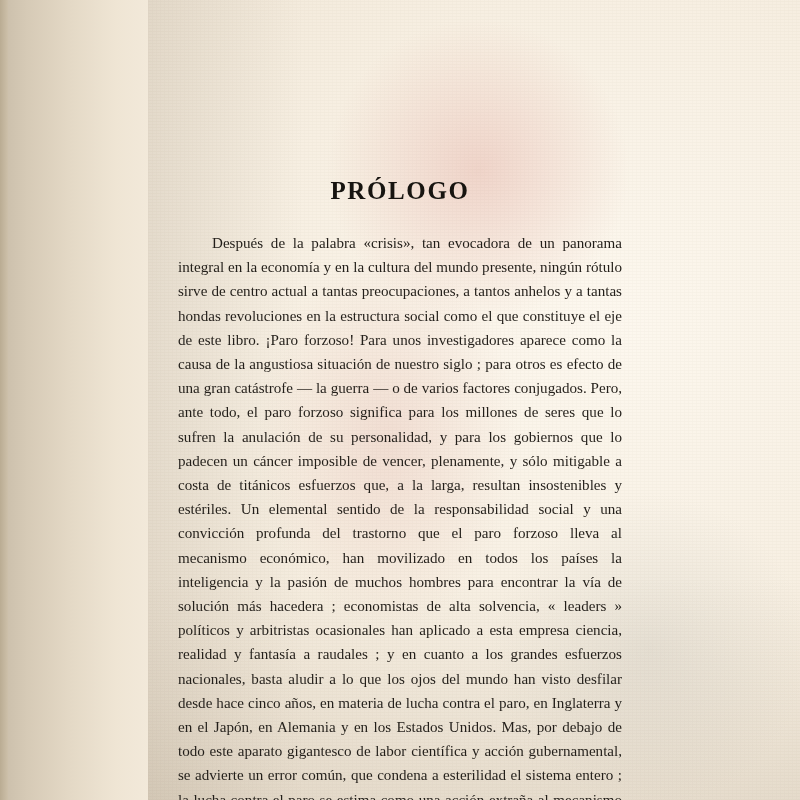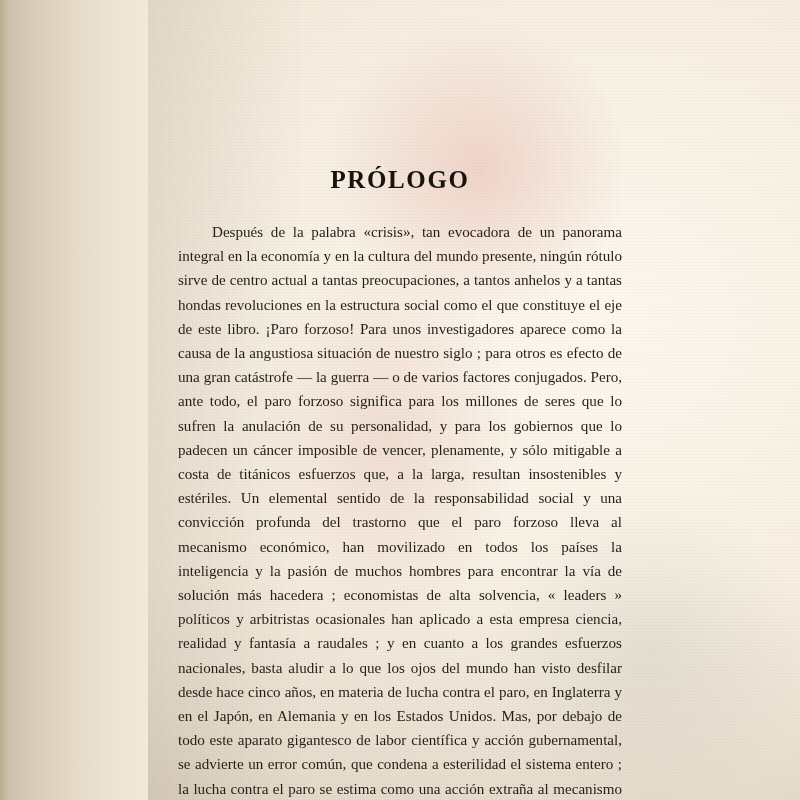--- a/index.html
+++ b/index.html
@@ -113,21 +113,21 @@
     left: 178px;
     top: 162px;
     width: 444px;
   }
   .doc-title {
     font-family: "Liberation Serif", serif;
     font-size: 25px;
     letter-spacing: 1.6px;
     text-align: center;
     color: #171410;
-    margin: 4px 0 26px 0;
+    margin: 15px 0 26px 0;
     font-weight: 700;
   }
   .body-text {
     font-family: "Liberation Serif", serif;
     font-size: 15.1px;
     line-height: 24.2px;
     color: #231f1a;
     text-align: justify;
     text-indent: 34px;
     margin: 0;

